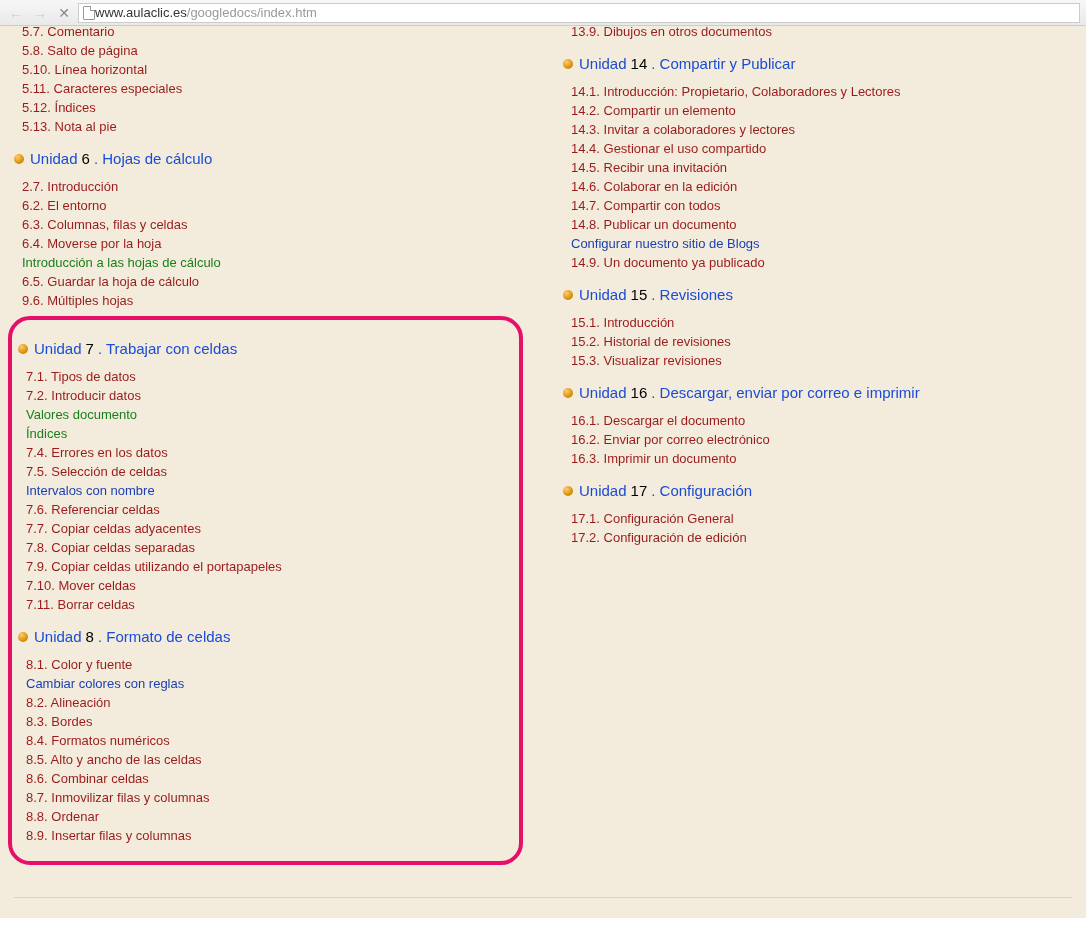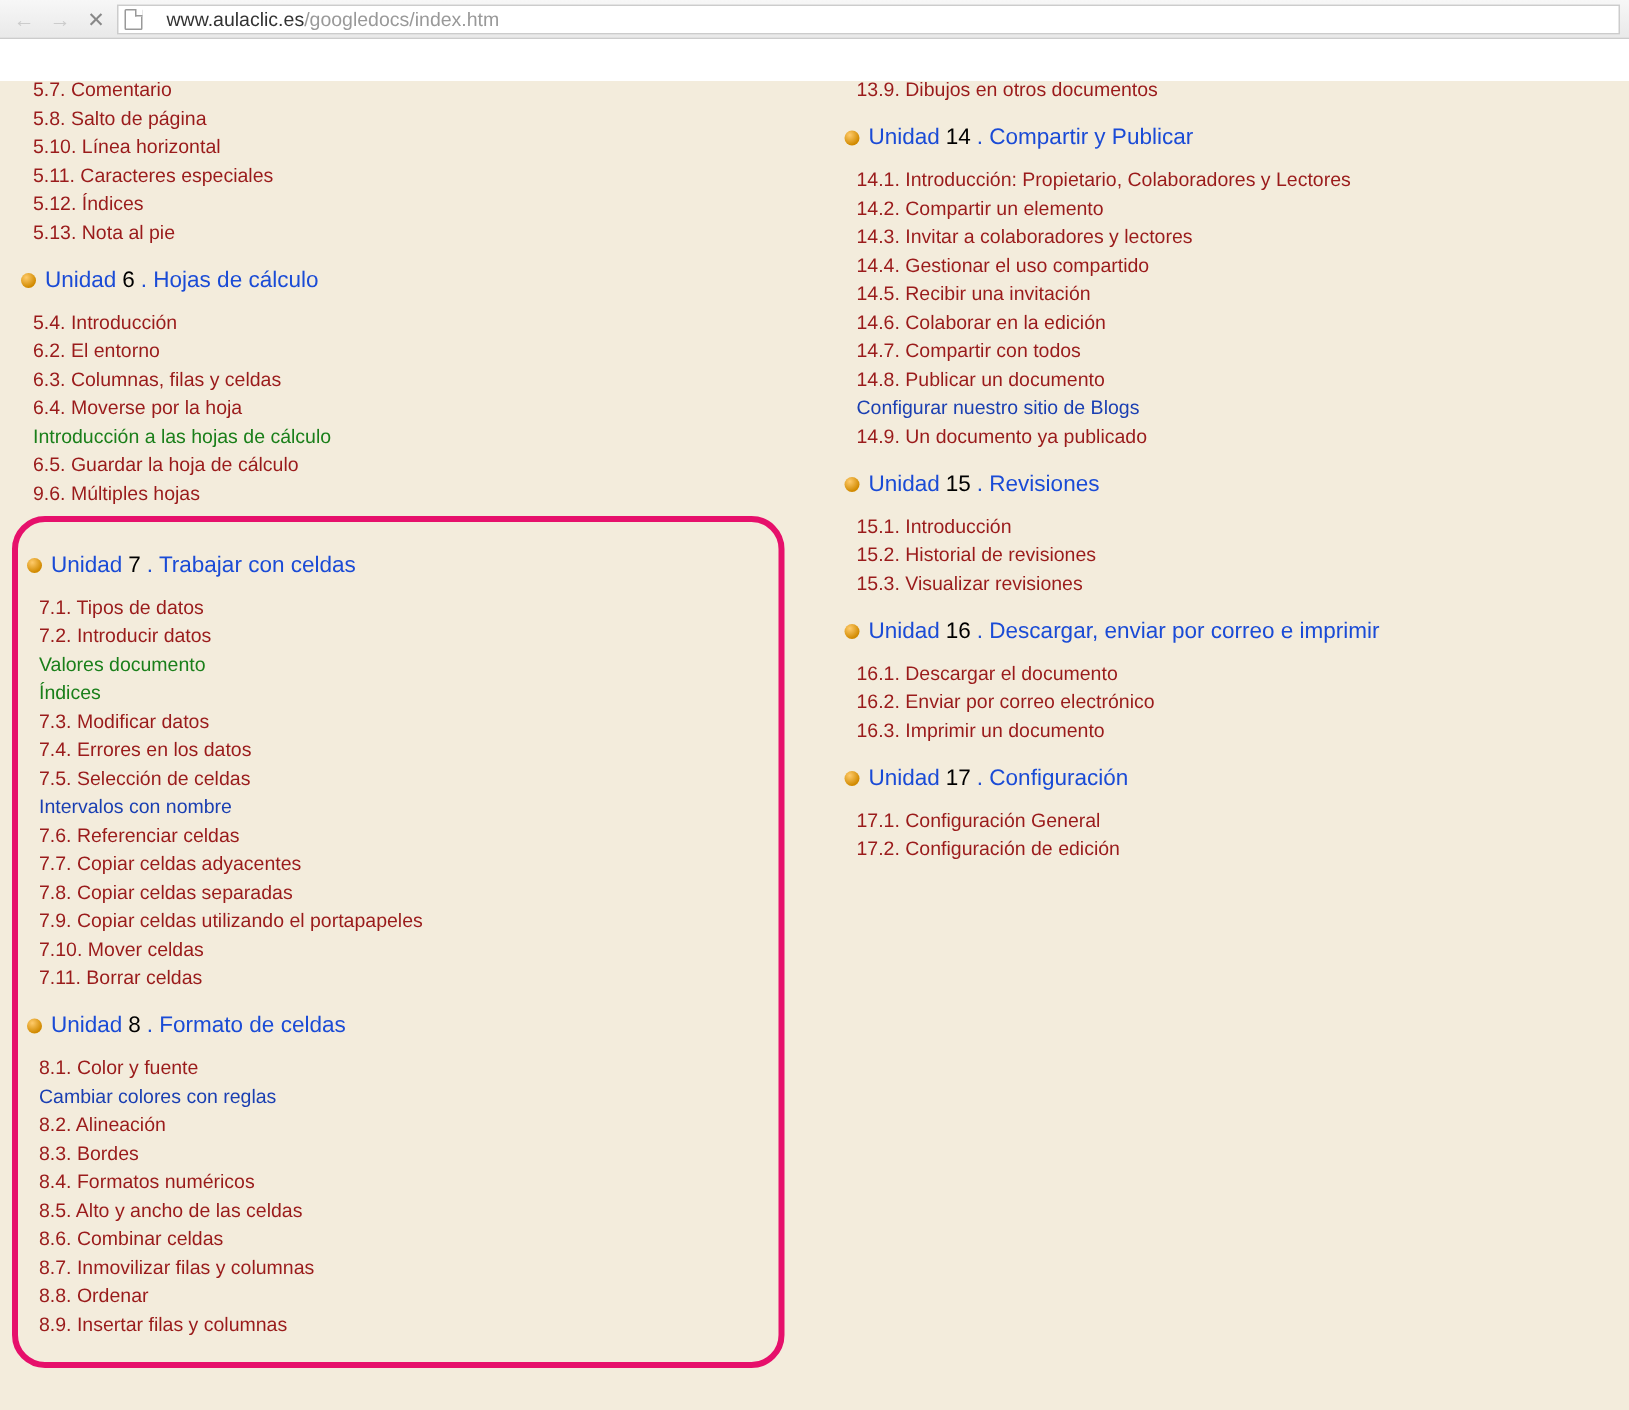--- a/index.html
+++ b/index.html
@@ -1,26 +1,26 @@
 <!DOCTYPE html>
 <html><head>
 <meta charset="utf-8">
 <style>
   * { margin:0; padding:0; box-sizing:border-box; }
   body { font-family: Verdana, Arial, sans-serif; font-size:13px; background:#fff; }
   .chrome-bar { height:26px; background:linear-gradient(#f7f7f7,#e9e9e9); border-bottom:1px solid #ccc; display:flex; align-items:center; padding:0 6px; gap:4px; }
   .nav-btn { width:20px; height:20px; display:flex; align-items:center; justify-content:center; color:#888; cursor:pointer; font-size:14px; }
   .nav-btn.disabled{ color:#ccc; }
-  .url-box { flex:1; height:20px; border:1px solid #ccc; background:#fff; display:flex; align-items:center; padding:0 4px; gap:16px; }
+  .url-box { flex:1; height:20px; border:1px solid #ccc; background:#fff; display:flex; align-items:center; padding:0 4px; gap:0; }
   .page-icon{ width:12px;height:14px;border:1px solid #999; border-radius:1px; position:relative;}
   .page-icon:after{content:"";position:absolute;top:-1px;right:-1px;width:4px;height:4px;background:#fff;border-left:1px solid #999;border-bottom:1px solid #999;}
   .url-text{ font-size:13px; color:#333; }
   .url-text .muted{ color:#999; }
   .page { background:#f3ecdc; padding:0 14px 20px 14px; }
-  .columns { display:flex; gap:40px;margin-top:28px; }
+  .columns { display:flex; gap:40px; }
   .col { flex:1; min-width:0; padding-top:2px;}
   .unit-head { margin:14px 0 10px 0; font-size:15px; display:flex; align-items:center; gap:4px; }
   .bullet-ball { width:10px;height:10px;border-radius:50%;background:radial-gradient(circle at 35% 30%,#ffcb6b,#d18a00 70%); display:inline-block; margin-right:2px;}
   .unit-head .pre{ color:#1a4bd6; }
   .unit-head .num{ color:#000000; font-weight:normal; }
   .unit-head .rest{ color:#1a4bd6; }
   .items { padding-left:8px; margin-bottom:6px;}
   .item { color:#9a1b1b; font-size:13px; line-height:19px; cursor:pointer; }
   .item.green { color:#1a7f1a; }
   .item.blue { color:#1a3fb2; }
@@ -53,42 +53,41 @@
           <div class="item">5.13. Nota al pie</div>
         </div>
 
       <div class="unit-head">
         <span class="bullet-ball"></span>
         <span class="pre">Unidad </span>
         <span class="num">6</span>
         <span class="rest">. Hojas de cálculo</span>
       </div>
       <div id="u6items" class="items">
-          <div class="item">5.4. Introducción</div>
+          <div class="item">2.7. Introducción</div>
           <div class="item">6.2. El entorno</div>
           <div class="item">6.3. Columnas, filas y celdas</div>
           <div class="item">6.4. Moverse por la hoja</div>
           <div class="item green">Introducción a las hojas de cálculo</div>
           <div class="item">6.5. Guardar la hoja de cálculo</div>
           <div class="item">9.6. Múltiples hojas</div>
         </div>
 
       <div class="highlight-box">
         <div class="unit-head">
           <span class="bullet-ball"></span>
           <span class="pre">Unidad </span>
           <span class="num">7</span>
           <span class="rest">. Trabajar con celdas</span>
         </div>
         <div id="u7items" class="items">
             <div class="item">7.1. Tipos de datos</div>
             <div class="item">7.2. Introducir datos</div>
             <div class="item green">Valores documento</div>
             <div class="item green">Índices</div>
-            <div class="item">7.3. Modificar datos</div>
             <div class="item">7.4. Errores en los datos</div>
             <div class="item">7.5. Selección de celdas</div>
             <div class="item blue">Intervalos con nombre</div>
             <div class="item">7.6. Referenciar celdas</div>
             <div class="item">7.7. Copiar celdas adyacentes</div>
             <div class="item">7.8. Copiar celdas separadas</div>
             <div class="item">7.9. Copiar celdas utilizando el portapapeles</div>
             <div class="item">7.10. Mover celdas</div>
             <div class="item">7.11. Borrar celdas</div>
           </div>

